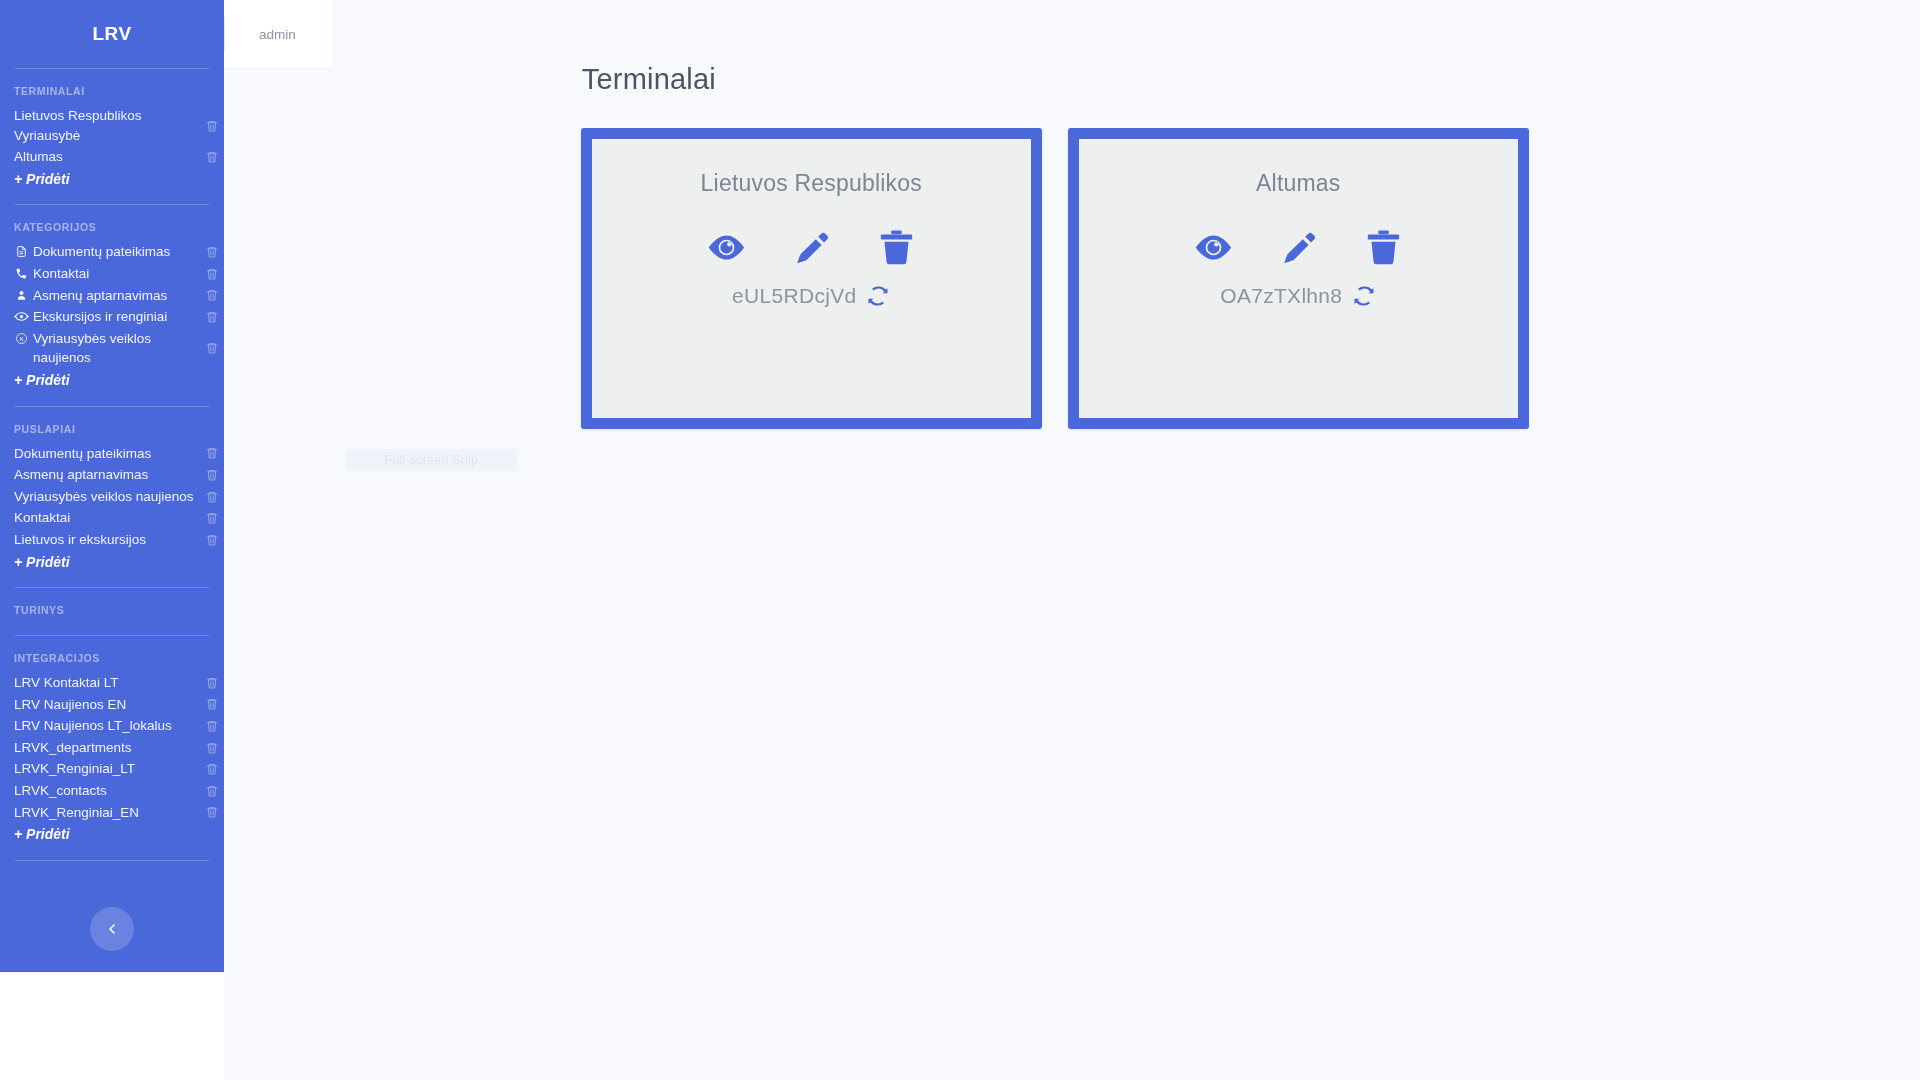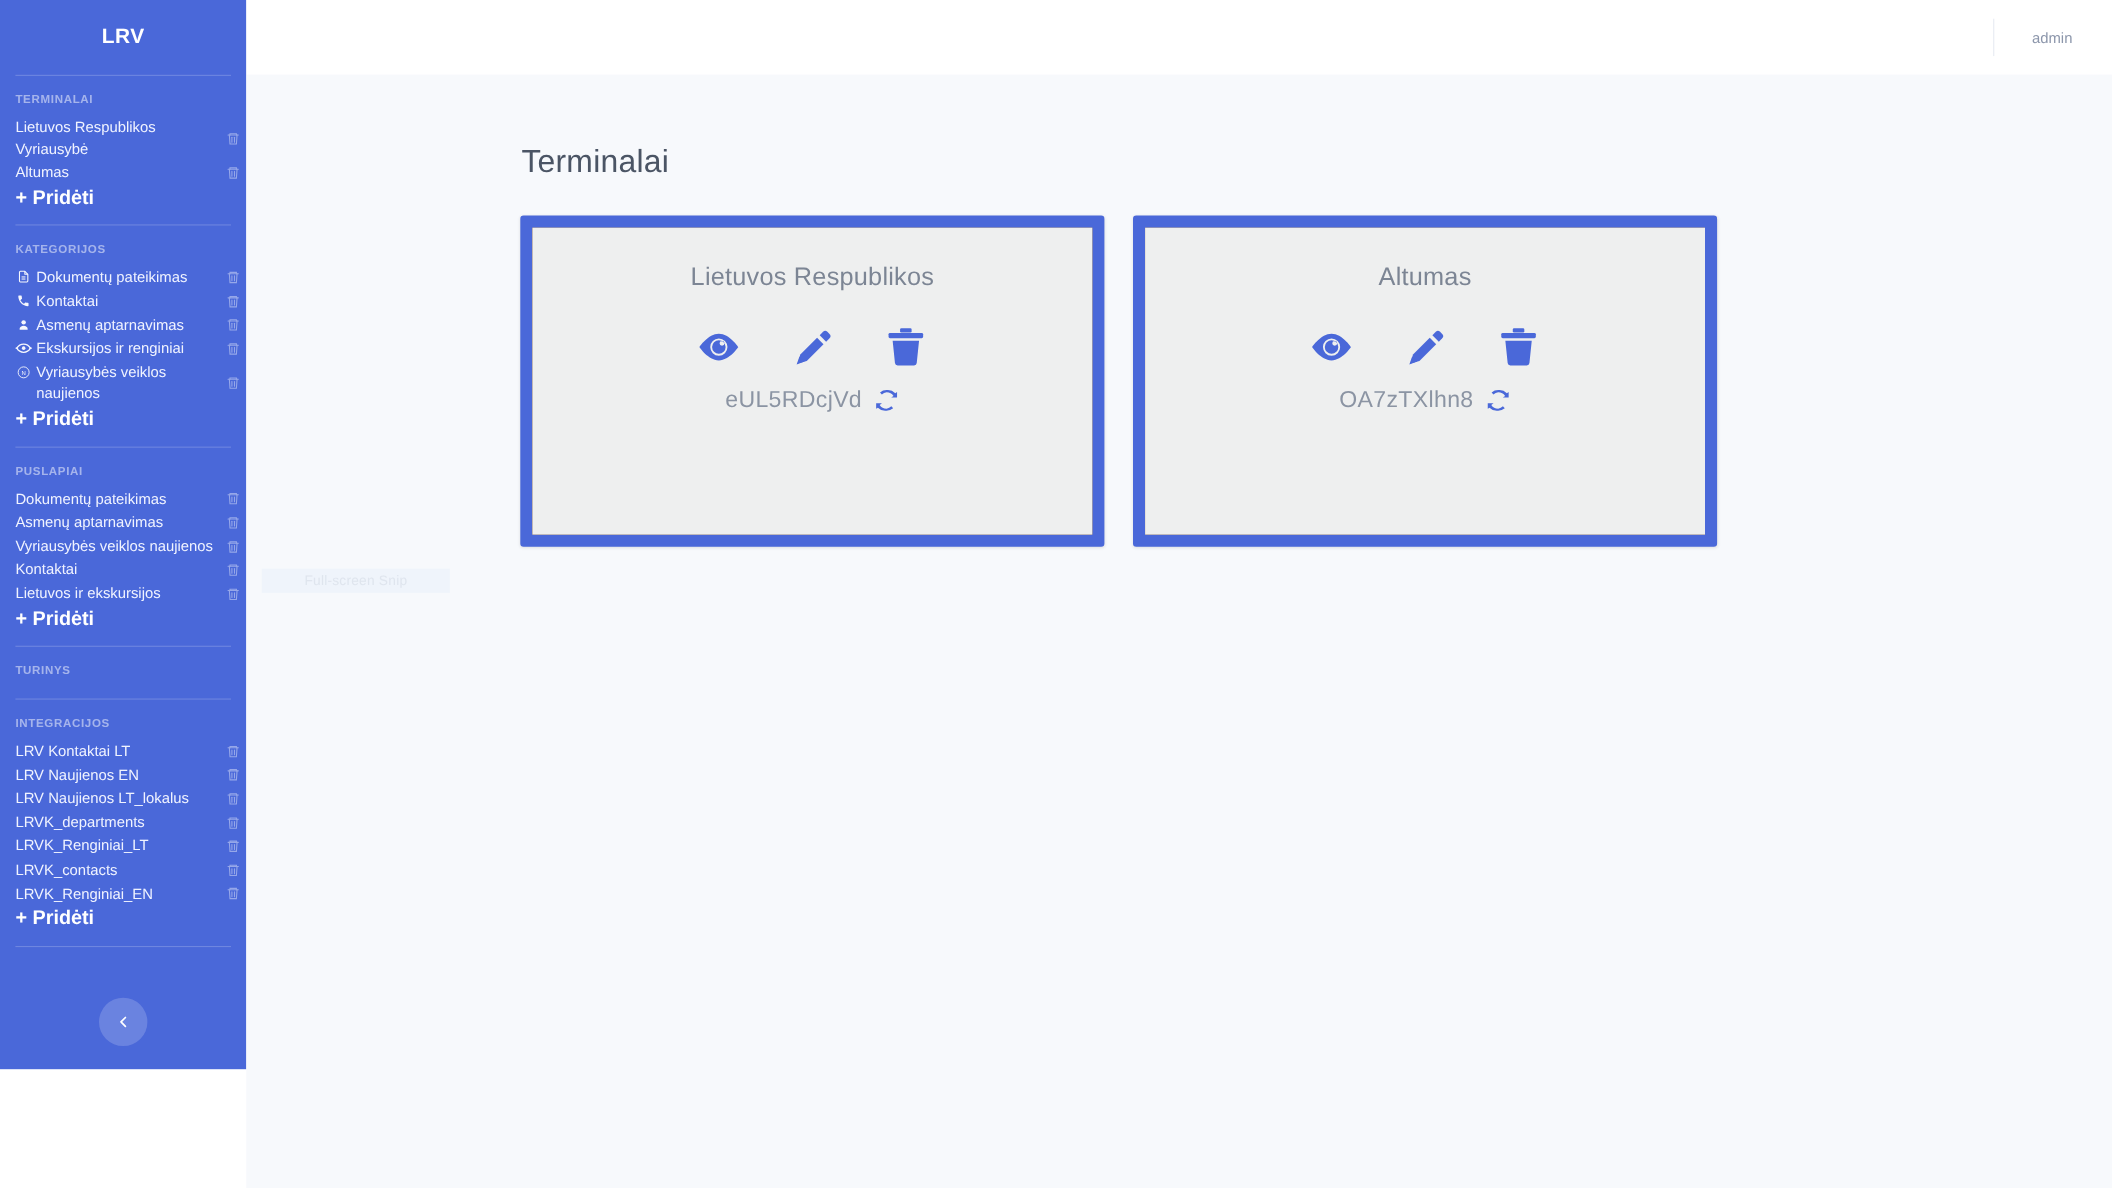--- a/index.html
+++ b/index.html
@@ -108,25 +108,26 @@
     width: 14px;
     height: 14px;
     opacity: 0.42;
     cursor: pointer;
   }
   .trash-mini svg { display:block; width:14px; height:14px; }
 
   .add-link {
     display: block;
     padding: 2px 14px 4px 14px;
-    font-size: 18px;
+    font-size: 14px;
     line-height: 19.6px;
     font-weight: bold;
     color: #ffffff;
     cursor: pointer;
+    font-style: italic;
   }
 
   .sec-gap { height: 11px; }
 
   .collapse-btn {
     position: absolute;
     left: 90px;
     bottom: 21px;
     width: 44px;
     height: 44px;
@@ -138,21 +139,21 @@
     cursor: pointer;
   }
   .collapse-btn svg { display:block; }
 
   
   .main {
     position: relative;
     flex: 1 1 auto;
     height: 1080px;
     display: flex;
-    flex-direction: column;
+    flex-direction: row;
     background: #f7f9fc;
     overflow: hidden;
   }
 
   .topbar {
     height: 68px;
     min-height: 68px;
     background: #ffffff;
     display: flex;
     align-items: center;
@@ -195,23 +196,23 @@
     letter-spacing: .2px;
   }
 
   .cards {
     display: flex;
     gap: 26px;
     padding: 32px 0 0 249px;
   }
 
   .card {
-    width: 531px;
+    width: 461px;
     height: 301px;
-    background: #a16207;
+    background: #4c1d95;
     border: 11px solid #4a68d9;
     border-radius: 3px;
     box-shadow: 0 1px 3px rgba(0,0,0,0.10);
     padding: 0;
     position: relative;
   }
 
   .card-inner {
     width: 100%;
     height: 100%;

